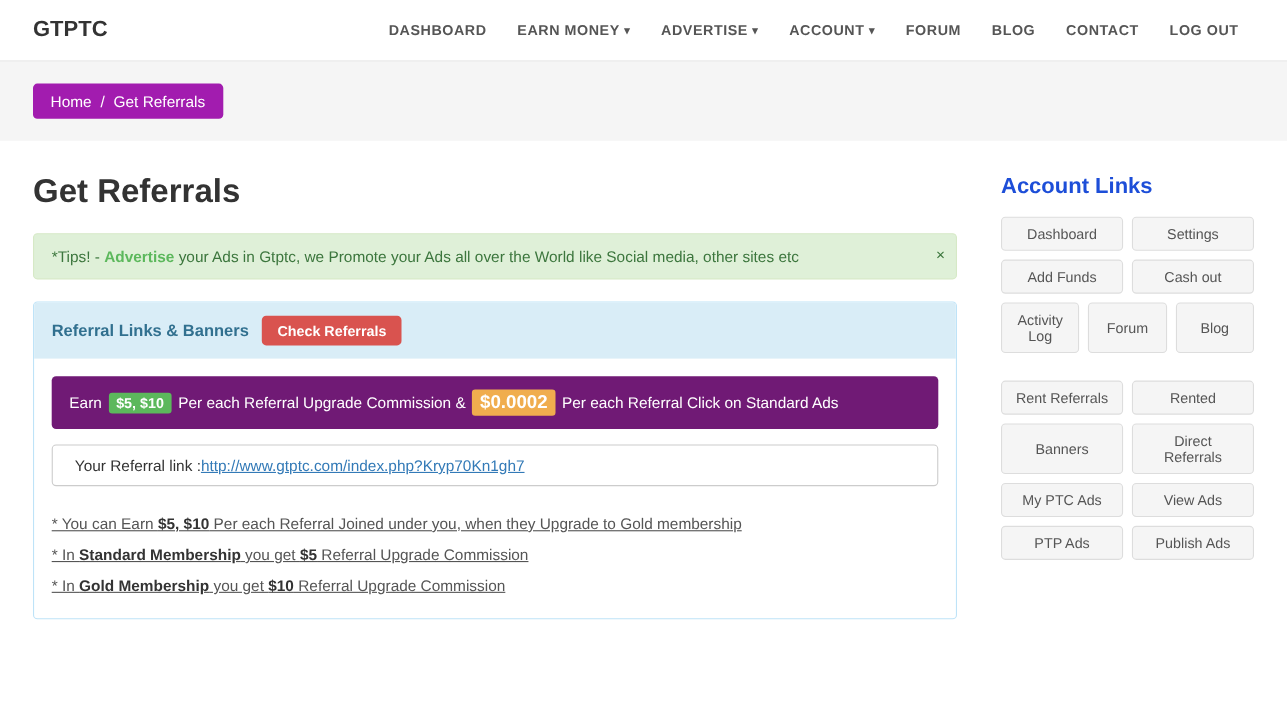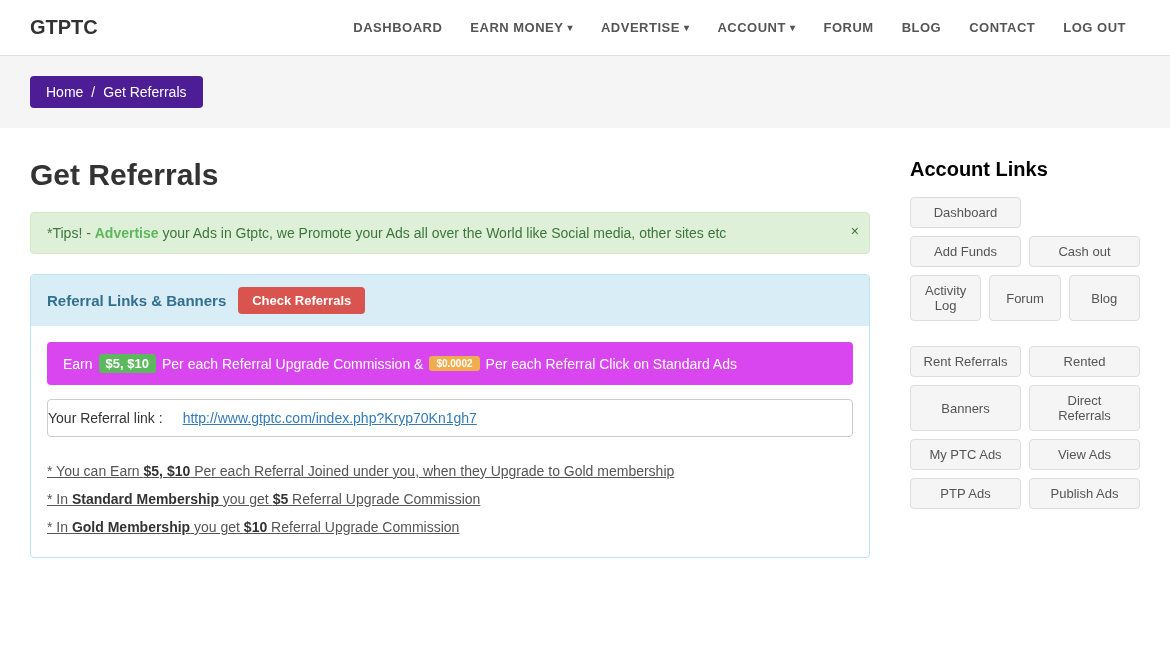--- a/index.html
+++ b/index.html
@@ -18,21 +18,21 @@
       letter-spacing: 0.5px; cursor: pointer;
     }
     .nav-link .chevron { font-size: 10px; margin-left: 4px; }
 
     
     .breadcrumb-bar {
       background: #f5f5f5; padding: 20px 30px;
     }
     .breadcrumb {
       display: inline-flex; align-items: center; gap: 8px;
-      background: #4c1d95; color: #fff; padding: 8px 16px;
+      background: #a21caf; color: #fff; padding: 8px 16px;
       border-radius: 4px; font-size: 14px;
     }
     .breadcrumb a { color: #fff; text-decoration: none; }
 
     
     .main-content {
       display: flex; gap: 0; padding: 30px 30px 30px 30px;
       max-width: 1170px; margin: 0 auto;
     }
     .left-col { flex: 1; padding-right: 40px; }
@@ -60,37 +60,37 @@
     }
     .referral-header-title { font-weight: bold; color: #31708f; font-size: 15px; }
     .check-referrals-btn {
       background: #d9534f; color: #fff; border: none; padding: 6px 14px;
       border-radius: 4px; cursor: pointer; font-size: 13px; font-weight: bold;
     }
 
     .referral-body { padding: 16px; }
 
     .earn-banner {
-      background: #d946ef; color: #fff; padding: 12px 16px; border-radius: 4px;
+      background: #701a75; color: #fff; padding: 12px 16px; border-radius: 4px;
       margin-bottom: 14px; font-size: 14px; display: flex; align-items: center; gap: 6px; flex-wrap: wrap;
     }
     .badge-green { background: #5cb85c; color: #fff; padding: 2px 7px; border-radius: 3px; font-weight: bold; font-size: 13px; }
-    .badge-orange { background: #f0ad4e; color: #fff; padding: 2px 7px; border-radius: 3px; font-weight: bold; font-size: 10px; }
+    .badge-orange { background: #f0ad4e; color: #fff; padding: 2px 7px; border-radius: 3px; font-weight: bold; font-size: 17px; }
 
     .referral-link-row {
-      border: 1px solid #ccc; border-radius: 4px; padding: 10px 0;
-      display: flex; align-items: center; gap: 20px; font-size: 14px;
+      border: 1px solid #ccc; border-radius: 4px; padding: 10px 20px;
+      display: flex; align-items: center; gap: 0; font-size: 14px;
     }
     .referral-link-url { color: #337ab7; text-decoration: underline; cursor: pointer; }
 
     .referral-info { margin-top: 20px; font-size: 14px; line-height: 2; color: #555; text-decoration: underline; }
     .referral-info .highlight { font-weight: bold; color: #333; }
 
     
-    .account-links-title { font-size: 20px; font-weight: bold; margin-bottom: 16px; color: #000000; }
+    .account-links-title { font-size: 20px; font-weight: bold; margin-bottom: 16px; color: #1d4ed8; }
     .account-links-grid {
       display: grid; grid-template-columns: 1fr 1fr; gap: 8px;
       margin-bottom: 8px;
     }
     .acct-link-btn {
       background: #f5f5f5; border: 1px solid #ddd; border-radius: 4px;
       padding: 7px 10px; font-size: 13px; color: #555; cursor: pointer;
       text-align: center; transition: background 0.15s;
     }
   </style>
@@ -166,20 +166,21 @@
         </div>
       </div>
     </div>
   </div>
 
   <div class="right-col">
     <div class="account-links-title">Account Links</div>
 
     <div class="account-links-grid">
       <button class="acct-link-btn">Dashboard</button>
+      <button class="acct-link-btn">Settings</button>
     </div>
     <div class="account-links-grid">
       <button class="acct-link-btn">Add Funds</button>
       <button class="acct-link-btn">Cash out</button>
     </div>
     <div style="display:grid;grid-template-columns:1fr 1fr 1fr;gap:8px;margin-bottom:25px;">
       <button class="acct-link-btn">Activity Log</button>
       <button class="acct-link-btn">Forum</button>
       <button class="acct-link-btn">Blog</button>
     </div>

